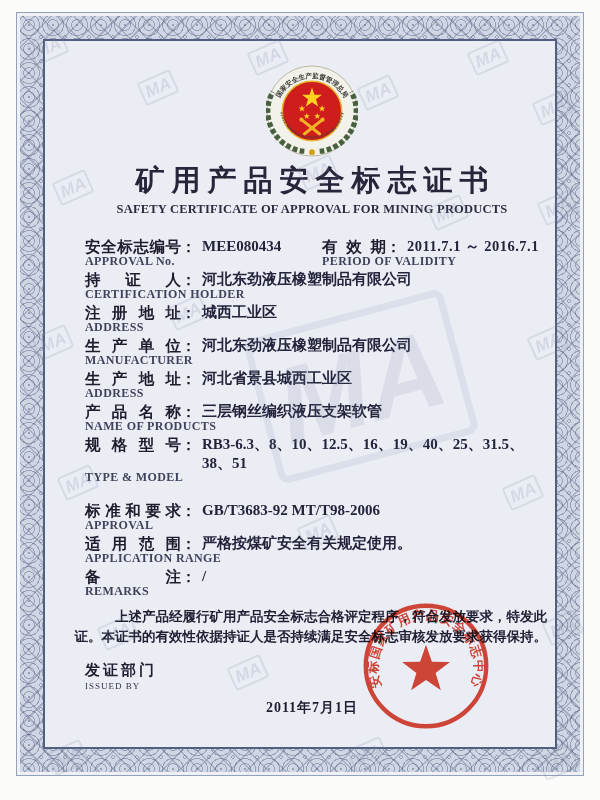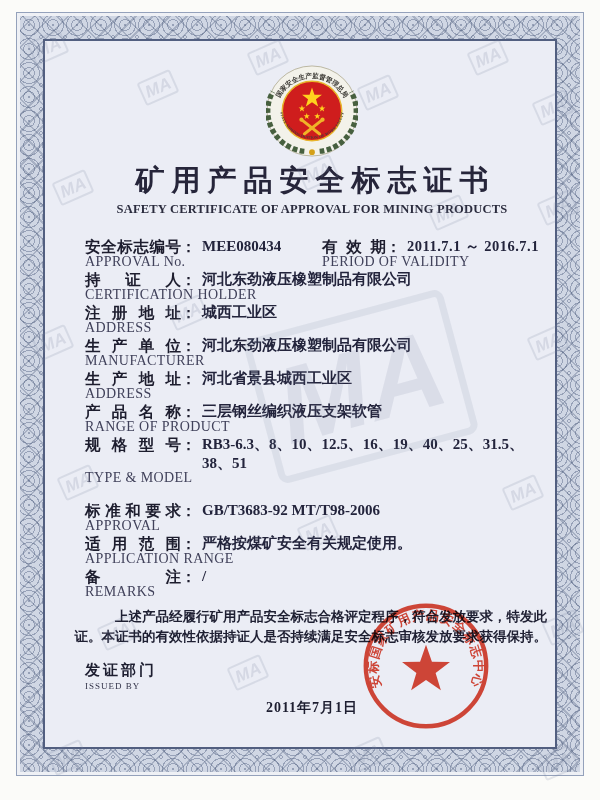--- a/index.html
+++ b/index.html
@@ -52,21 +52,21 @@
   .lbl.w64{width:64px;}
   .colon{font-weight:700;font-size:15px;color:#1d1d2e;}
   .val{
     display:inline-block;vertical-align:top;padding-left:6px;
     font-size:15px;font-weight:600;color:#23243c;
     white-space:normal;width:332px;line-height:19px;
   }
   .val.narrow{width:116px;}
   .val.vdate{width:auto;font-size:14.5px;letter-spacing:.5px;text-align:right;}
   .sub{
-    font-size:14px;letter-spacing:.4px;color:#40415a;line-height:9px;margin-top:0;
+    font-size:12px;letter-spacing:.4px;color:#40415a;line-height:9px;margin-top:0;font-weight:bold;
   }
   .approval-row{display:flex;}
   .grp2{margin-left:4px;}
   .gap{height:16px;}
   
   .statement{
     margin:10px 0 0 -12px;width:474px;
     font-size:13.5px;font-weight:700;line-height:1.5;color:#1e1f32;
     text-indent:2.6em;position:relative;z-index:2;text-align:right;
   }
@@ -171,21 +171,21 @@
         <div class="sub">MANUFACTURER</div>
       </div>
 
       <div class="row">
         <div class="line"><span class="lbl">生产地址</span><span class="colon">：</span><span class="val">河北省景县城西工业区</span></div>
         <div class="sub">ADDRESS</div>
       </div>
 
       <div class="row">
         <div class="line"><span class="lbl">产品名称</span><span class="colon">：</span><span class="val">三层钢丝编织液压支架软管</span></div>
-        <div class="sub">RANGE OF PRODUCT</div>
+        <div class="sub">NAME OF PRODUCTS</div>
       </div>
 
       <div class="row">
         <div class="line"><span class="lbl">规格型号</span><span class="colon">：</span><span class="val">RB3-6.3、8、10、12.5、16、19、40、25、31.5、38、51</span></div>
         <div class="sub">TYPE &amp; MODEL</div>
       </div>
 
       <div class="gap"></div>
 
       <div class="row">

